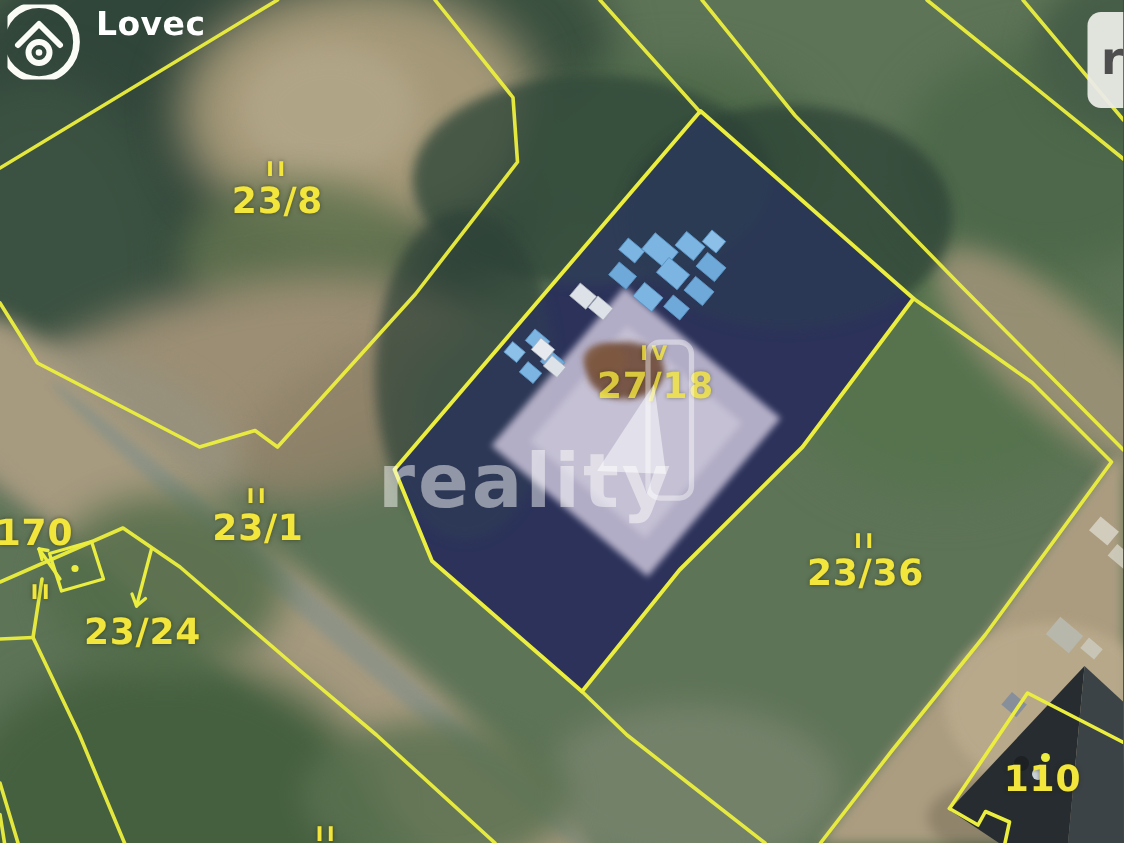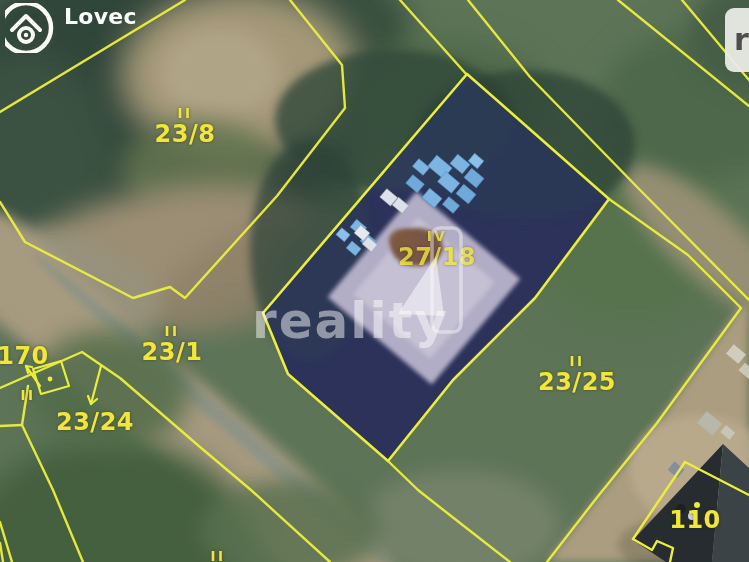--- a/index.html
+++ b/index.html
@@ -160,21 +160,21 @@
       <div class="plabel" style="left: 185px; top: 127px;">
         <span class="psym">II</span>
         <span class="pnum">23/8</span>
       </div>
       <div class="plabel" style="left: 172px; top: 345px;">
         <span class="psym">II</span>
         <span class="pnum">23/1</span>
       </div>
       <div class="plabel" style="left: 577px; top: 375px;">
         <span class="psym">II</span>
-        <span class="pnum">23/25</span>
+        <span class="pnum">23/36</span>
       </div>
       <div class="plabel dim" style="left: 437px; top: 250px;">
         <span class="psym">IV</span>
         <span class="pnum">27/18</span>
       </div>
       <div class="plabel" style="left: 95px; top: 422px;">
         <span class="pnum">23/24</span>
       </div>
       <div class="plabel" style="left: 23px; top: 356px;">
         <span class="pnum">170</span>

